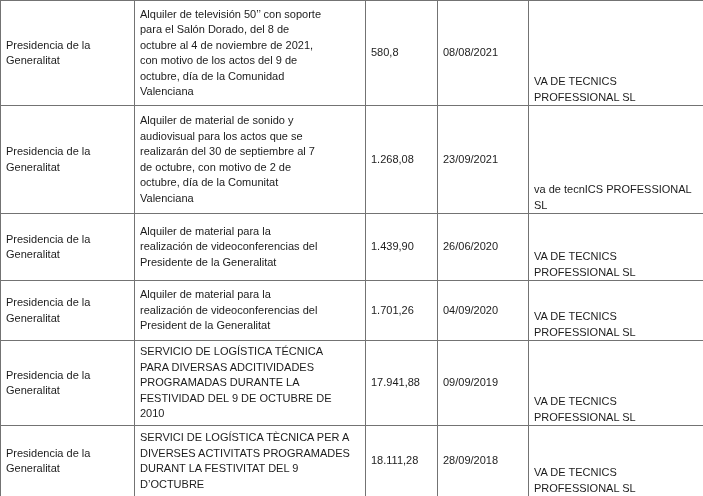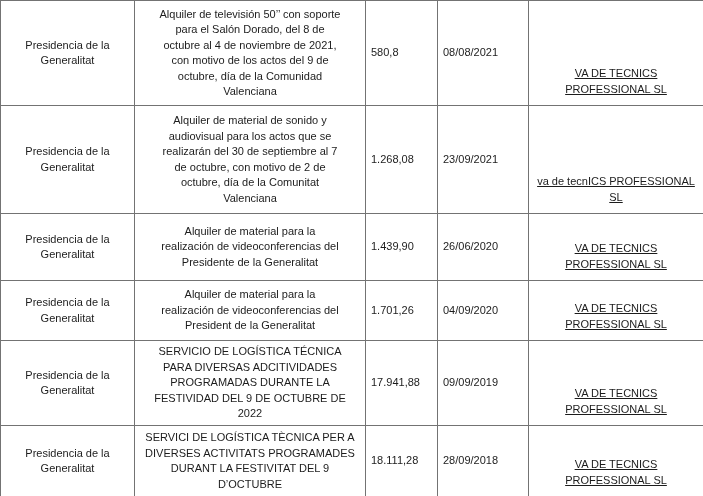--- a/index.html
+++ b/index.html
@@ -26,32 +26,31 @@
   col.c-department  { width: 134px; }
   col.c-description { width: 231px; }
   col.c-amount      { width: 72px;  }
   col.c-date        { width: 91px;  }
   col.c-supplier    { width: 175px; }
 
   td.cell-department,
   td.cell-description,
   td.cell-supplier {
     white-space: pre-line;
-    text-align: center;
+    text-align: left;
     margin-left: 17px;
   }
   td.cell-amount,
   td.cell-date {
     vertical-align: middle;
     white-space: nowrap;
   }
   td.cell-supplier {
     vertical-align: bottom;
-    padding-bottom: 8px;
-    text-decoration: underline;
+    padding-bottom: 0;
   }
   tr.r1 { height: 105px; }
   tr.r2 { height: 108px; }
   tr.r3 { height: 67px;  }
   tr.r4 { height: 60px;  }
   tr.r5 { height: 85px;  }
   tr.r6 { height: 71px;  }
 </style>
 </head>
 <body>
@@ -115,21 +114,21 @@
       <td class="cell-supplier">VA DE TECNICS
 PROFESSIONAL SL</td>
     </tr>
     <tr class="r5">
       <td class="cell-department">Presidencia de la
 Generalitat</td>
       <td class="cell-description">SERVICIO DE LOGÍSTICA TÉCNICA
 PARA DIVERSAS ADCITIVIDADES
 PROGRAMADAS DURANTE LA
 FESTIVIDAD DEL 9 DE OCTUBRE DE
-2022</td>
+2010</td>
       <td class="cell-amount">17.941,88</td>
       <td class="cell-date">09/09/2019</td>
       <td class="cell-supplier">VA DE TECNICS
 PROFESSIONAL SL</td>
     </tr>
     <tr class="r6">
       <td class="cell-department">Presidencia de la
 Generalitat</td>
       <td class="cell-description">SERVICI DE LOGÍSTICA TÈCNICA PER A
 DIVERSES ACTIVITATS PROGRAMADES

